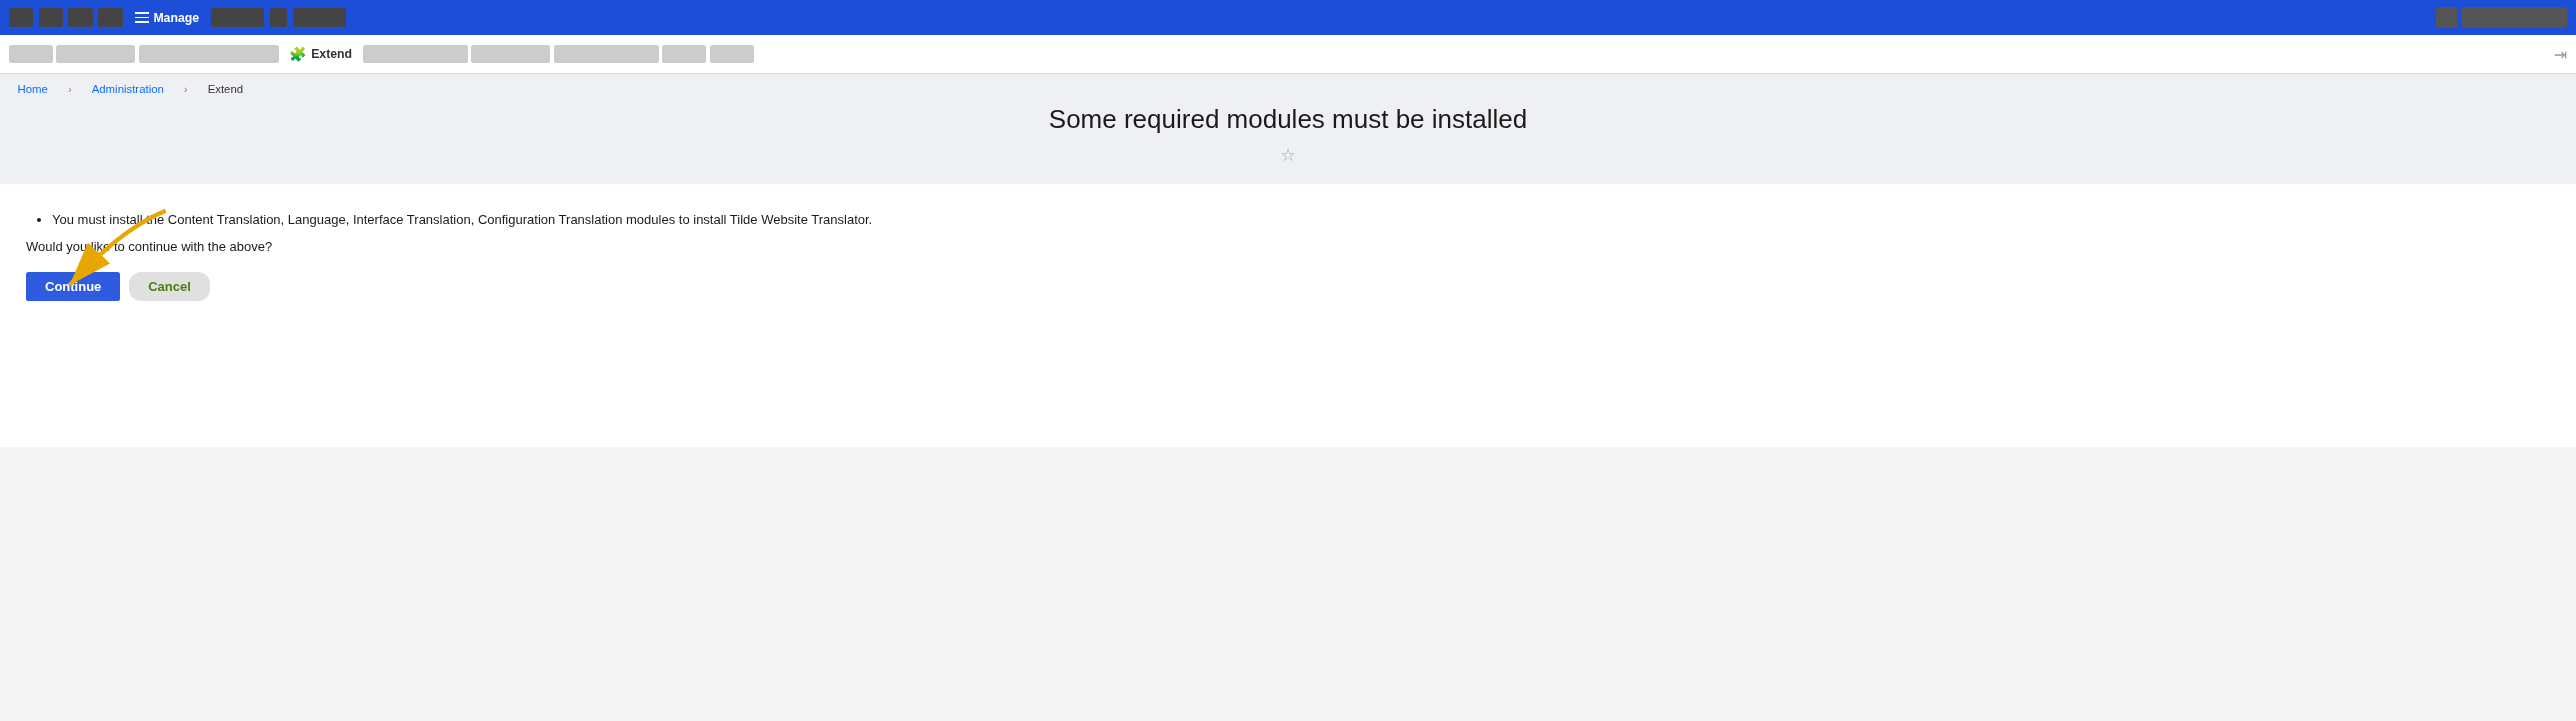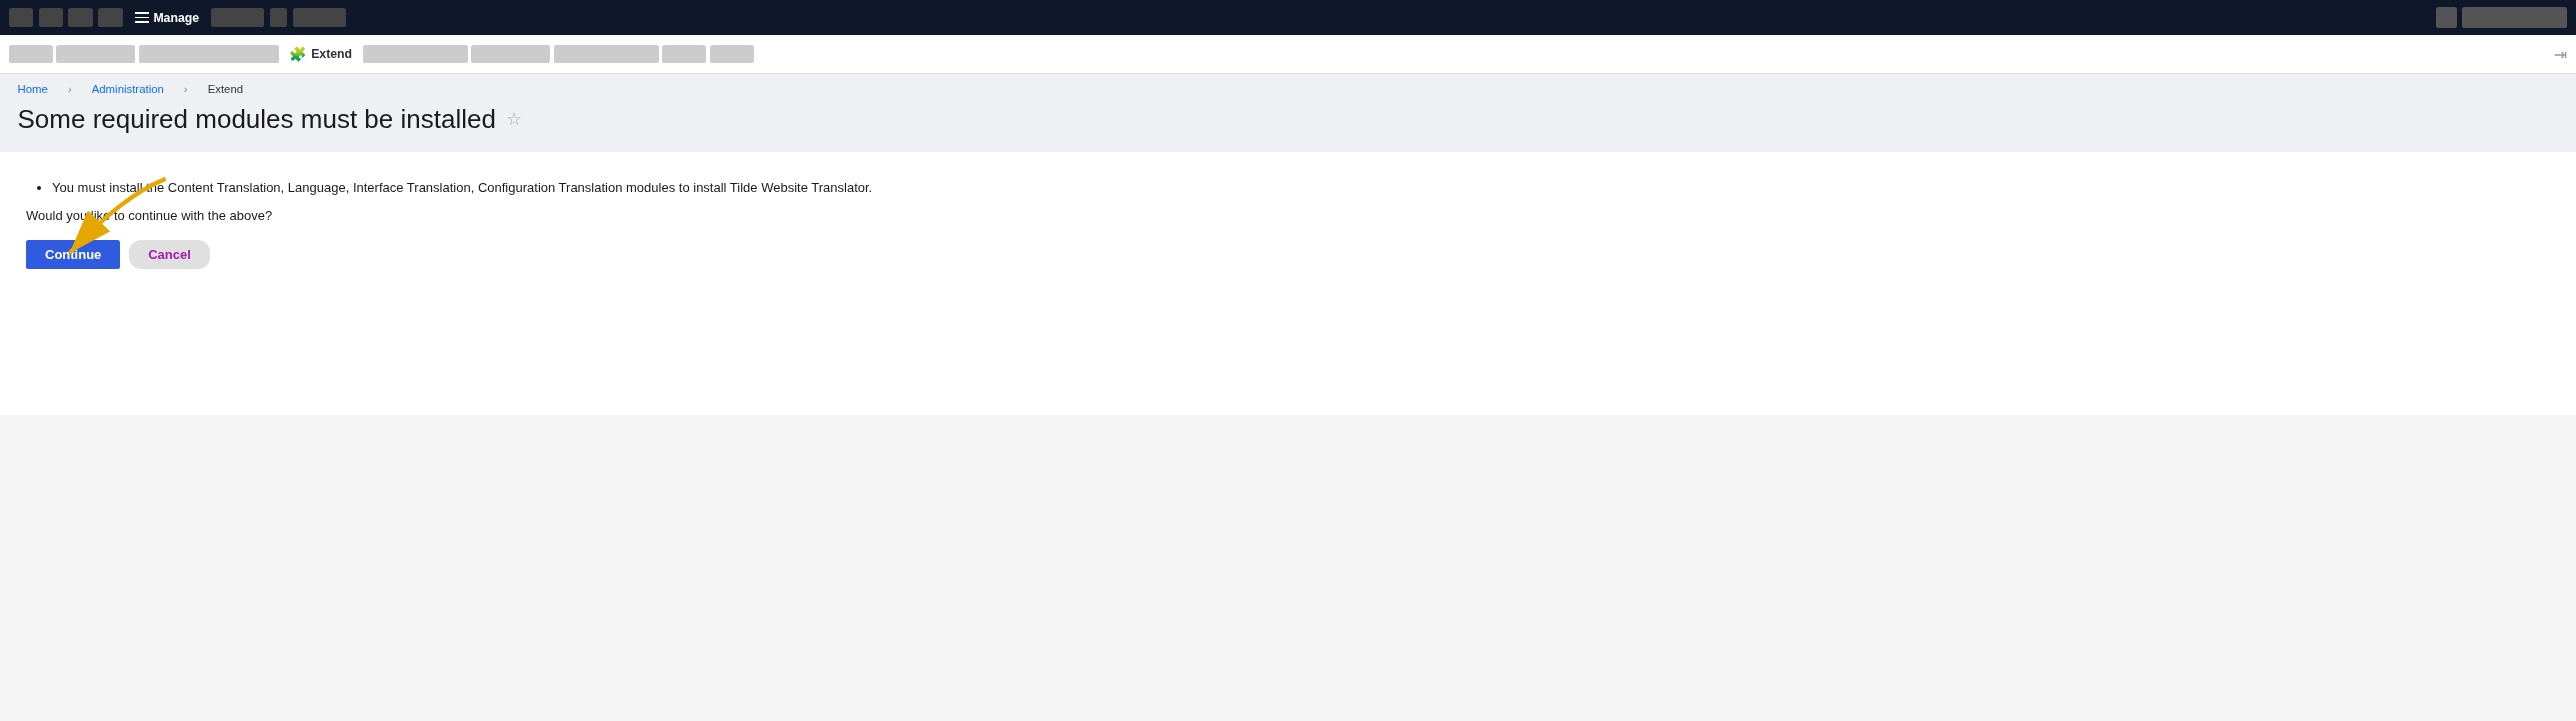--- a/index.html
+++ b/index.html
@@ -1,20 +1,20 @@
 <!DOCTYPE html>
 <html style="font-size:14px"><head>
   <meta charset="utf-8">
   <style>
     * { box-sizing: border-box; margin: 0; padding: 0; }
     body { font-family: Arial, sans-serif; background: #f5f5f5; min-width: 1051px; }
 
     
     .top-nav {
-      background: #0f172a;
+      background: #1d4ed8;
       height: 35px;
       display: flex;
       align-items: center;
       padding: 0 8.8px;
       gap: 5.3px;
     }
     .top-nav-block {
       background: #444;
       border-radius: 2.6px;
     }
@@ -119,20 +119,21 @@
     .breadcrumb .sep { color: #888; }
     .breadcrumb .current { color: #333; font-weight: 500; }
 
     
     .page-header {
       background: #eef0f3;
       padding: 8.8px 17.5px 17.5px 17.5px;
       display: flex;
       align-items: center;
       gap: 10.5px;
+      flex-direction: column;
     }
     .page-title {
       font-size: 26px;
       font-weight: 300;
       color: #1a1a1a;
     }
     .star-icon {
       font-size: 17.5px;
       color: #aaa;
       cursor: pointer;
@@ -178,21 +179,21 @@
       border: none;
       padding: 7px 19px;
       font-size: 13px;
       font-weight: 700;
       border-radius: 2.6px;
       cursor: pointer;
     }
 
     .btn-cancel {
       background: #e0e0e0;
-      color: #a21caf;
+      color: #4d7c0f;
       border: none;
       padding: 7px 19px;
       font-size: 13px;
       font-weight: 600;
       border-radius: 12px;
       cursor: pointer;
     }
 
     
     .arrow-annotation {

